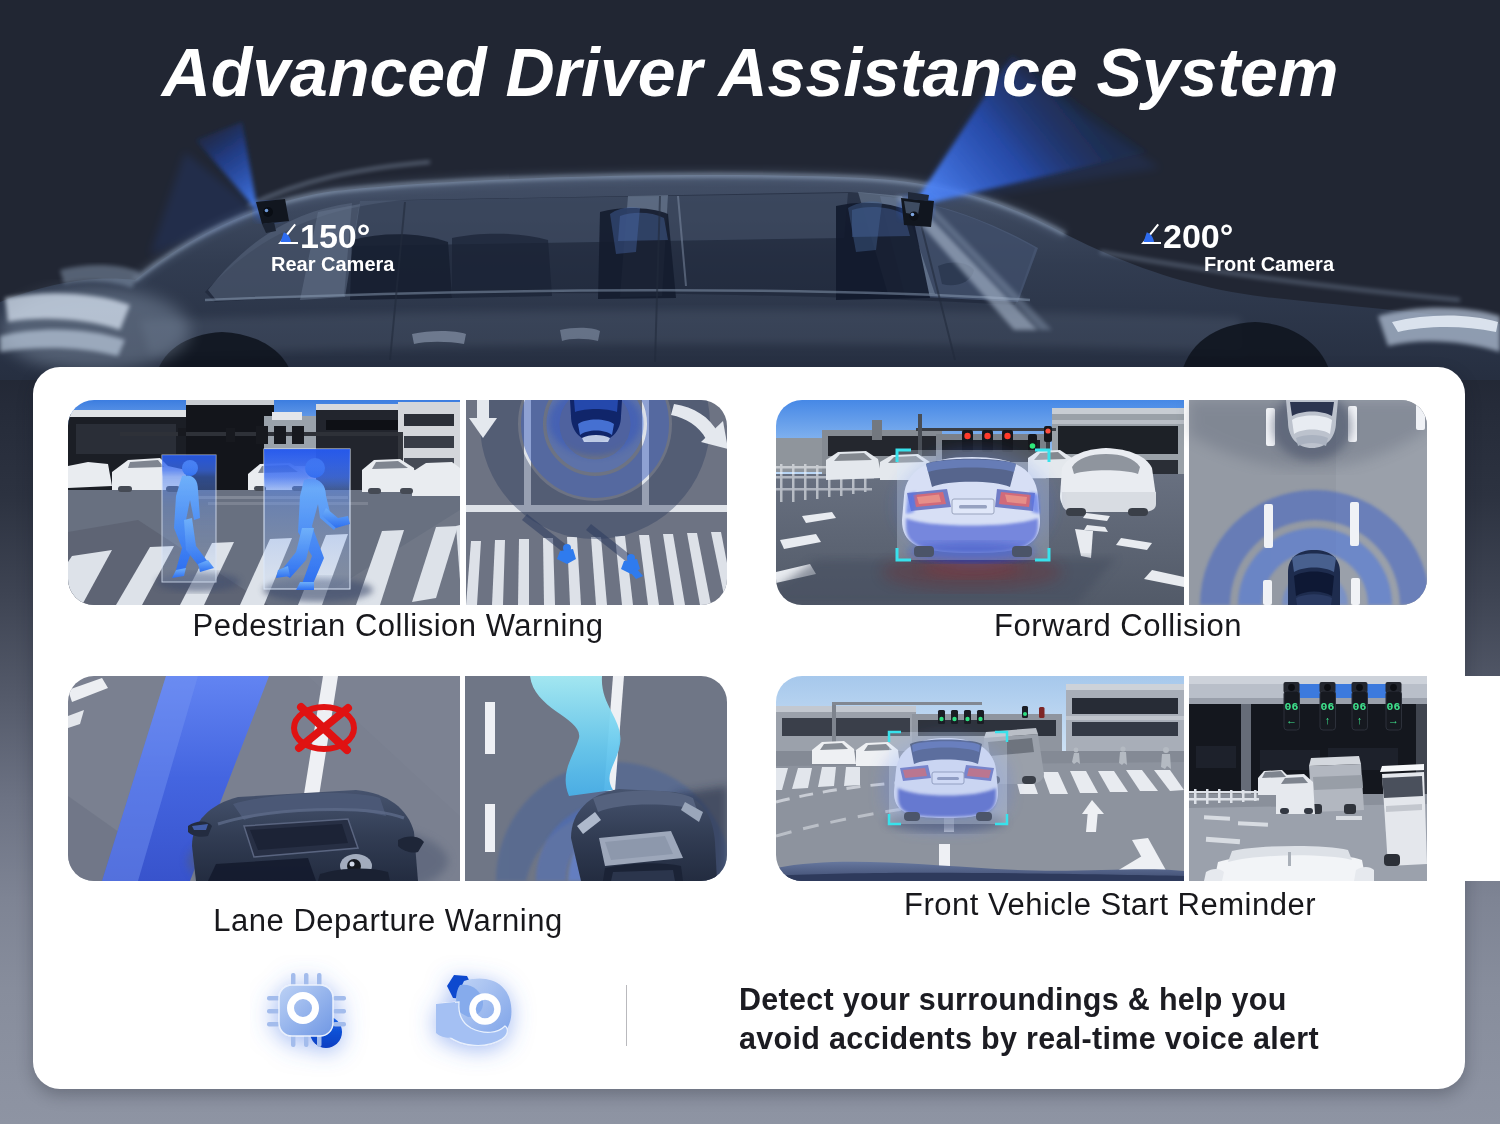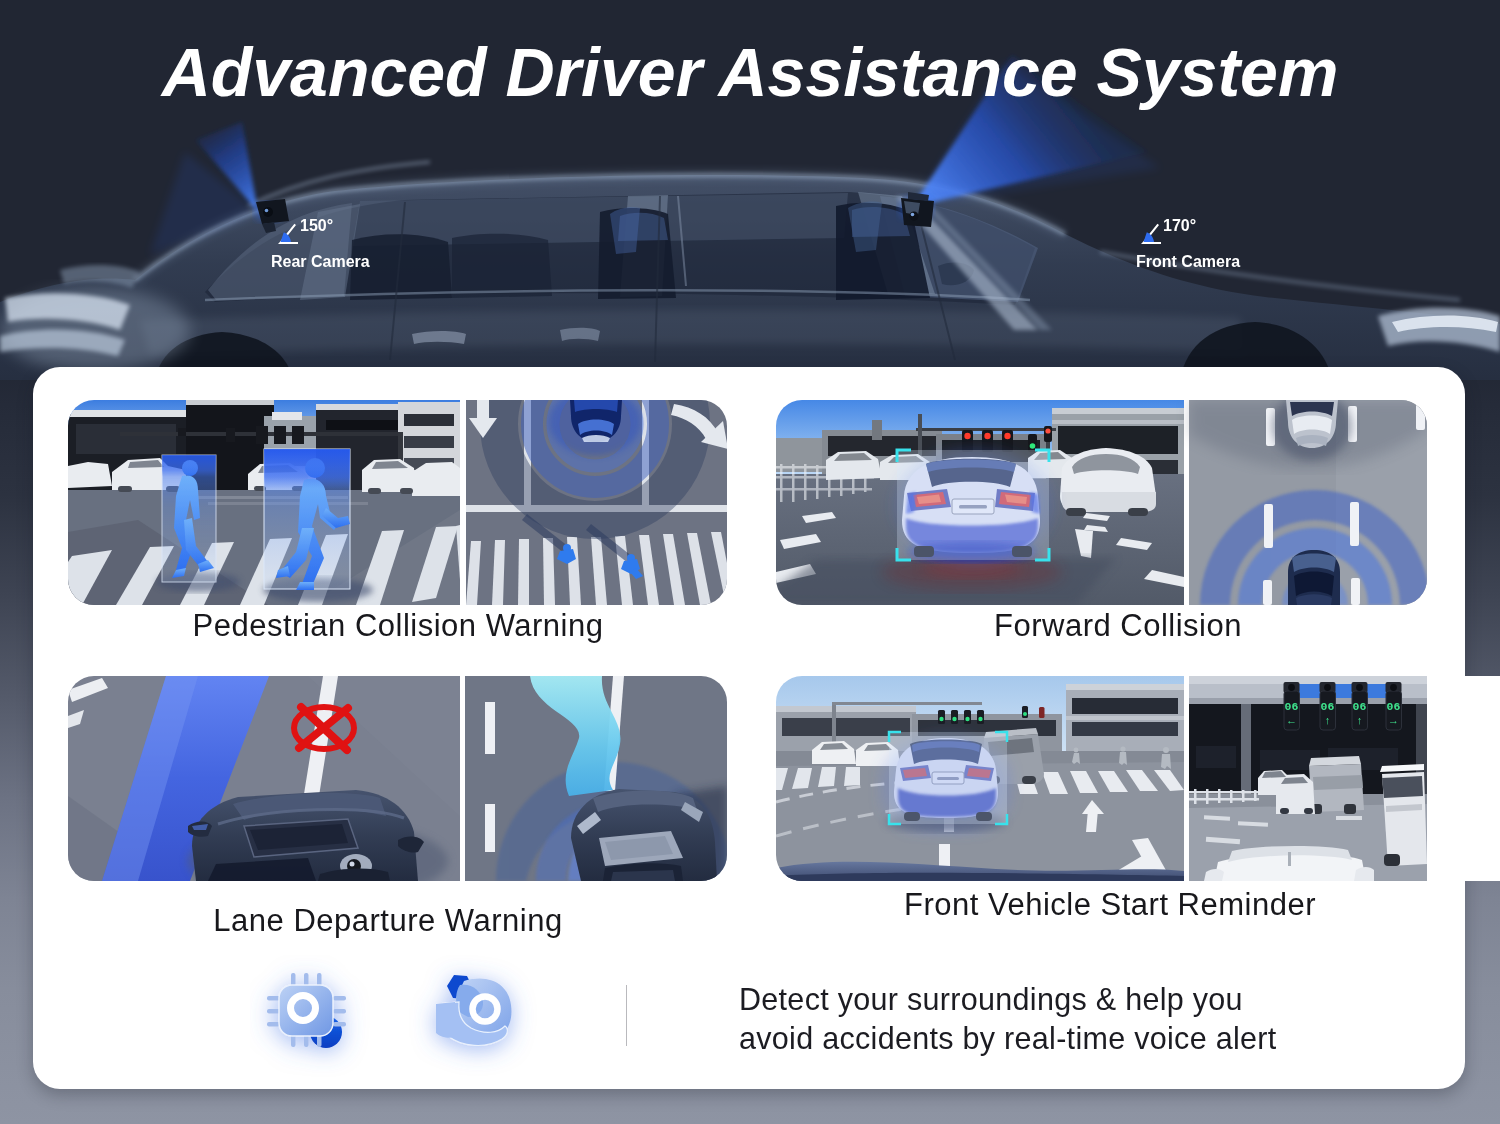--- a/index.html
+++ b/index.html
@@ -14,34 +14,34 @@
       #878d9c 88%, #8e94a3 100%);
   }
   .abs{position:absolute;}
   h1{
     position:absolute;left:0;top:33px;width:1500px;margin:0;
     text-align:center;color:#fff;
     font-size:68px;font-weight:700;font-style:italic;
     letter-spacing:0px;
   }
   .camlabel{position:absolute;color:#fff;font-weight:700;}
-  .deg{font-size:16px;}
-  .camname{font-size:16px;}
+  .deg{font-size:34px;}
+  .camname{font-size:20px;}
   .card{
     position:absolute;left:33px;top:367px;width:1432px;height:722px;
     background:#ffffff;border-radius:27px;
     box-shadow:0 6px 16px rgba(20,24,36,.28);
   }
   .caption{
     position:absolute;color:#18181c;font-weight:400;font-size:31px;
     letter-spacing:.5px;white-space:nowrap;transform:translateX(-50%);
   }
   .bottomtext{
     position:absolute;left:739px;top:980px;color:#1c1c22;
-    font-size:30.5px;line-height:38.5px;letter-spacing:.3px;
+    font-size:30.5px;line-height:38.5px;letter-spacing:.3px;font-weight:bold;
   }
   .divider{position:absolute;left:626px;top:985px;width:1px;height:61px;background:#b9b9bd;}
   .tile{position:absolute;border-radius:26px;overflow:hidden;}
 </style>
 </head>
 <body>
 
 <div class="abs" style="left:0;top:0;width:1500px;height:520px;">
 <svg width="1500" height="520" viewBox="0 0 1500 520">
 <defs>
@@ -150,22 +150,22 @@
 <circle cx="268" cy="212" r="5" fill="#090d14"></circle>
 <circle cx="266.5" cy="210.5" r="1.8" fill="#6f99d8"></circle>
 <path d="M262,224 L274,222 L276,231 L266,233 Z" fill="#1c2433"></path>
 </svg>
 </div>
 
 <h1>Advanced Driver Assistance System</h1>
 
 <div class="camlabel deg" style="left:300px;top:217px;">150°</div>
 <div class="camlabel camname" style="left:271px;top:253px;">Rear Camera</div>
-<div class="camlabel deg" style="left:1163px;top:217px;">170°</div>
-<div class="camlabel camname" style="left:1136px;top:253px;">Front Camera</div>
+<div class="camlabel deg" style="left:1163px;top:217px;">200°</div>
+<div class="camlabel camname" style="left:1204px;top:253px;">Front Camera</div>
 
 <svg class="abs" style="left:276px;top:222px;" width="24" height="24" viewBox="0 0 24 24">
   <path d="M2 22 L22 22 L22 20 L6.5 20 L20 3 L18.4 1.8 L3.4 20.6 Z" fill="#fff"></path>
   <path d="M4.5 20 L15 20 C14.4 15.2 11.6 11.6 7.8 10.2 Z" fill="#2e6cf0"></path>
 </svg>
 <svg class="abs" style="left:1139px;top:222px;" width="24" height="24" viewBox="0 0 24 24">
   <path d="M2 22 L22 22 L22 20 L6.5 20 L20 3 L18.4 1.8 L3.4 20.6 Z" fill="#fff"></path>
   <path d="M4.5 20 L15 20 C14.4 15.2 11.6 11.6 7.8 10.2 Z" fill="#2e6cf0"></path>
 </svg>
 

